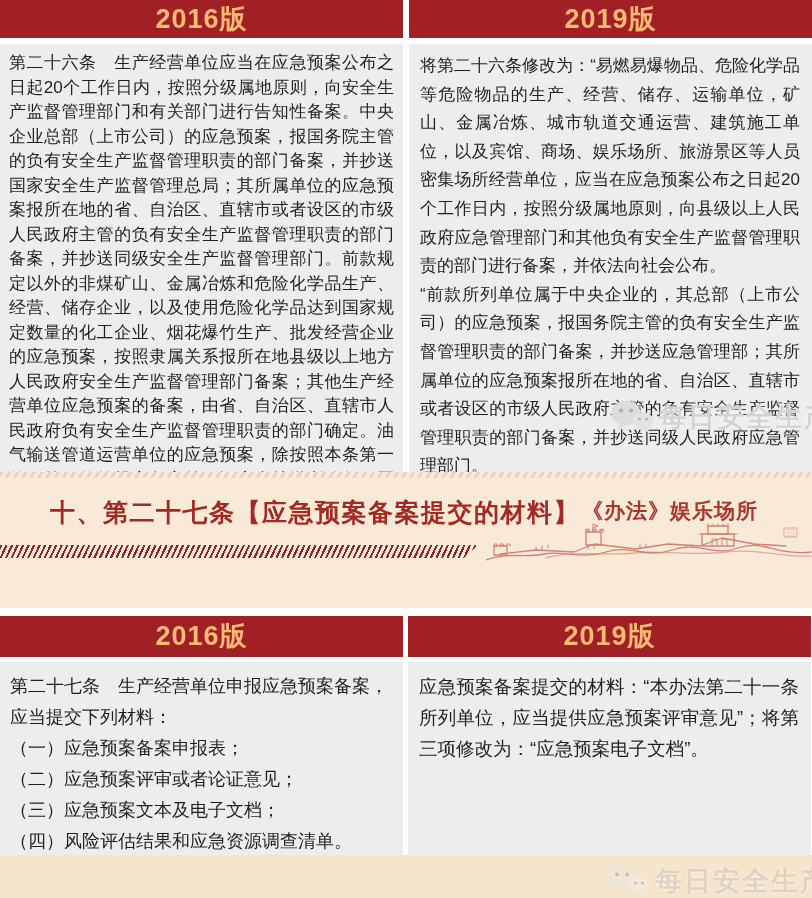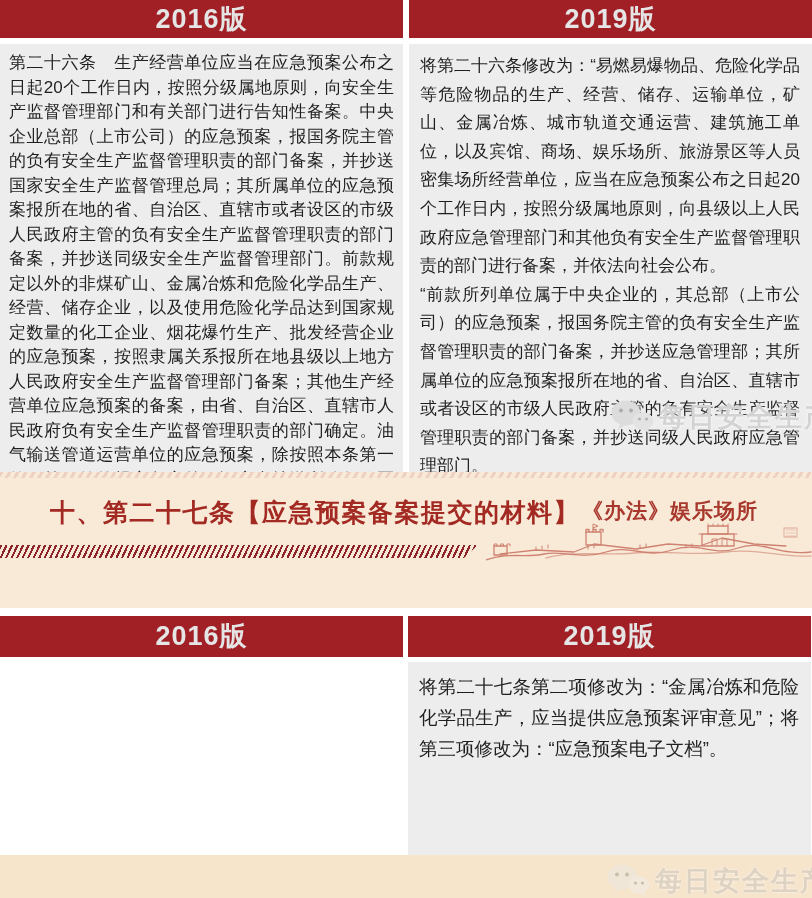--- a/index.html
+++ b/index.html
@@ -10,21 +10,21 @@
     color:#1f1f1f;
   }
   
   .cmp{position:absolute;left:0;width:812px;display:flex;}
   .cmp-top{top:0;height:462px;}
   .cmp-bottom{top:616px;height:239px;}
   .cmp .col{width:403px;display:flex;flex-direction:column;}
   .cmp .vgap{width:6px;background:#ffffff;}
   .cmp-bottom .vgap{width:5px;}
   .hdr{
-    background:#a02026;color:#e5e5e5;text-align:center;
+    background:#a02026;color:#fdba74;text-align:center;
     font-weight:bold;letter-spacing:1px;
   }
   .cmp-top .hdr{height:38px;line-height:38px;font-size:27px;}
   .cmp-bottom .hdr{height:41px;line-height:41px;font-size:27px;}
   .body{background:#ededed;flex:1;margin-top:6px;box-sizing:border-box;}
   .cmp-bottom .body{margin-top:5px;}
   .body p{margin:0;}
   .b-tl{padding:7px 9px 0 9px;font-size:17px;line-height:24.5px;text-align:justify;}
   .b-tr{padding:8px 12px 0 11px;font-size:17px;line-height:28.6px;text-align:justify;}
   .b-bl{padding:9px 10px 0 10px;font-size:18px;line-height:31px;}
@@ -139,26 +139,33 @@
 
         <rect x="298" y="6" width="13" height="9" opacity="0.45"></rect>
         <path d="M300 8 l9 0 m-9 3 l9 0 m-9 3 l9 0" opacity="0.45" stroke-width="0.8"></path>
       </g>
     </svg>
   </section>
 
   <section class="cmp cmp-bottom">
     <div class="col">
       <div class="hdr">2016版</div>
+      <div class="body b-bl">
+        <p>第二十七条　生产经营单位申报应急预案备案，应当提交下列材料：</p>
+        <p class="li">（一）应急预案备案申报表；</p>
+        <p class="li">（二）应急预案评审或者论证意见；</p>
+        <p class="li">（三）应急预案文本及电子文档；</p>
+        <p class="li">（四）风险评估结果和应急资源调查清单。</p>
+      </div>
     </div>
     <div class="vgap"></div>
     <div class="col">
       <div class="hdr">2019版</div>
       <div class="body b-br">
-        <p>将第二十七条第二项修改为：“金属冶炼和危险化学品生产，应当提供应急预案评审意见”；将第三项修改为：“应急预案电子文档”。</p>
+        <p>应急预案备案提交的材料：“本办法第二十一条所列单位，应当提供应急预案评审意见”；将第三项修改为：“应急预案电子文档”。</p>
       </div>
     </div>
   </section>
 
   <footer class="bottom-strip"></footer>
 
   <div class="wm wm-bottom">
     <svg width="44" height="38" viewBox="0 0 44 38" aria-hidden="true">
       <ellipse cx="16" cy="15" rx="14.5" ry="12.5" fill="#efe6d7"></ellipse>
       <path d="M10 26 L8 32 L15 27 Z" fill="#efe6d7"></path>

